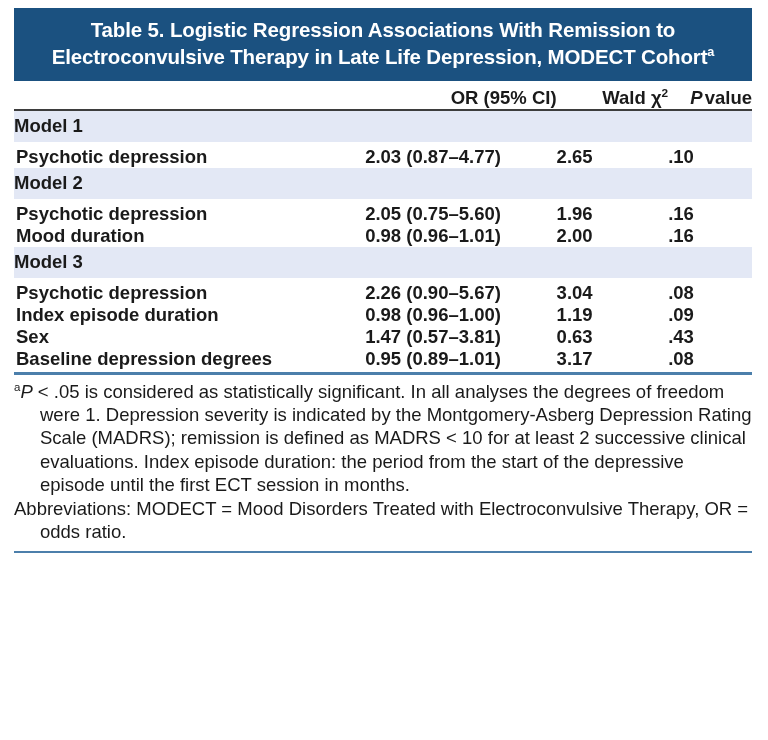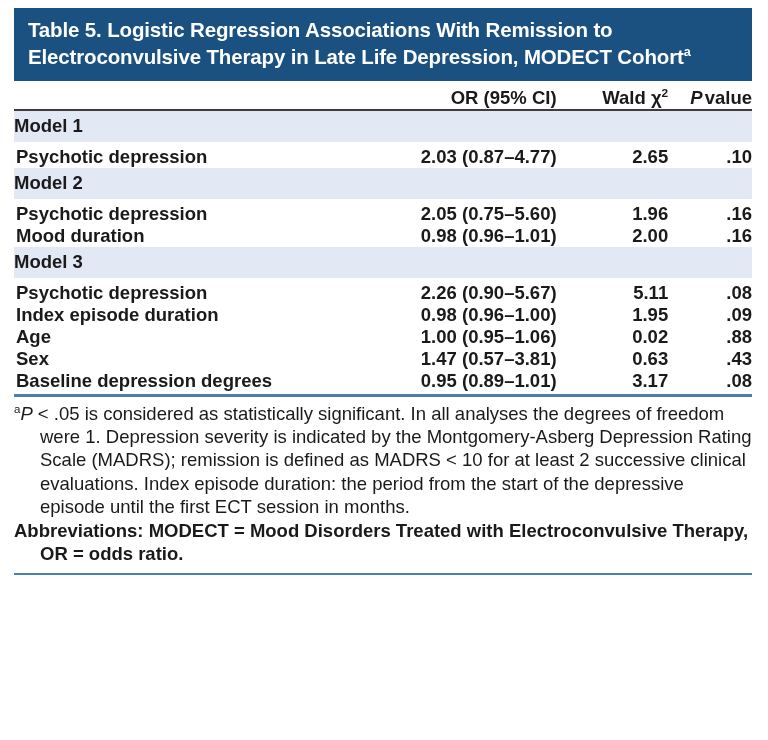--- a/index.html
+++ b/index.html
@@ -30,20 +30,21 @@
     padding: 9px 14px 11px 14px;
     box-sizing: border-box;
     width: 738px;
   }
   .title-text {
     font-size: 20.5px;
     font-weight: bold;
     line-height: 1.30;
     letter-spacing: -0.15px;
     margin: 0;
+    text-align: center;
   }
   .title-text sup {
     font-size: 0.62em;
     vertical-align: super;
     line-height: 0;
     font-weight: bold;
   }
 
   
   .data-table {
@@ -80,21 +81,21 @@
     vertical-align: super;
     line-height: 0;
   }
   thead th .ital {
     font-style: italic;
     padding-right: 2px;
   }
 
   tbody td {
     padding: 3px 0 4px 0;
-    text-align: right;
+    text-align: left;
   }
   tbody td.col-label {
     text-align: left;
     padding-left: 2px;
   }
 
   tr.group-row td {
     background: #e3e8f5;
     padding: 4px 0 5px 0;
   }
@@ -121,21 +122,20 @@
     font-size: 18.5px;
     line-height: 1.26;
   }
   .footnote {
     padding-left: 26px;
     text-indent: -26px;
     margin: 0 0 0 0;
   }
   .footnote + .footnote {
     margin-top: 1px;
-    font-weight: bold;
   }
   .footnote sup {
     font-size: 0.62em;
     vertical-align: super;
     line-height: 0;
   }
   .footnote .ital {
     font-style: italic;
   }
 
@@ -197,34 +197,28 @@
         <td class="col-wald">2.00</td>
         <td class="col-p">.16</td>
       </tr>
 
       <tr class="group-row">
         <td class="col-label" colspan="4">Model 3</td>
       </tr>
       <tr class="data-row first-of-group">
         <td class="col-label">Psychotic depression</td>
         <td class="col-or">2.26 (0.90–5.67)</td>
-        <td class="col-wald">5.11</td>
+        <td class="col-wald">3.04</td>
         <td class="col-p">.08</td>
       </tr>
       <tr class="data-row">
         <td class="col-label">Index episode duration</td>
         <td class="col-or">0.98 (0.96–1.00)</td>
-        <td class="col-wald">1.95</td>
+        <td class="col-wald">1.19</td>
         <td class="col-p">.09</td>
-      </tr>
-      <tr class="data-row">
-        <td class="col-label">Age</td>
-        <td class="col-or">1.00 (0.95–1.06)</td>
-        <td class="col-wald">0.02</td>
-        <td class="col-p">.88</td>
       </tr>
       <tr class="data-row">
         <td class="col-label">Sex</td>
         <td class="col-or">1.47 (0.57–3.81)</td>
         <td class="col-wald">0.63</td>
         <td class="col-p">.43</td>
       </tr>
       <tr class="data-row">
         <td class="col-label">Baseline depression degrees</td>
         <td class="col-or">0.95 (0.89–1.01)</td>

